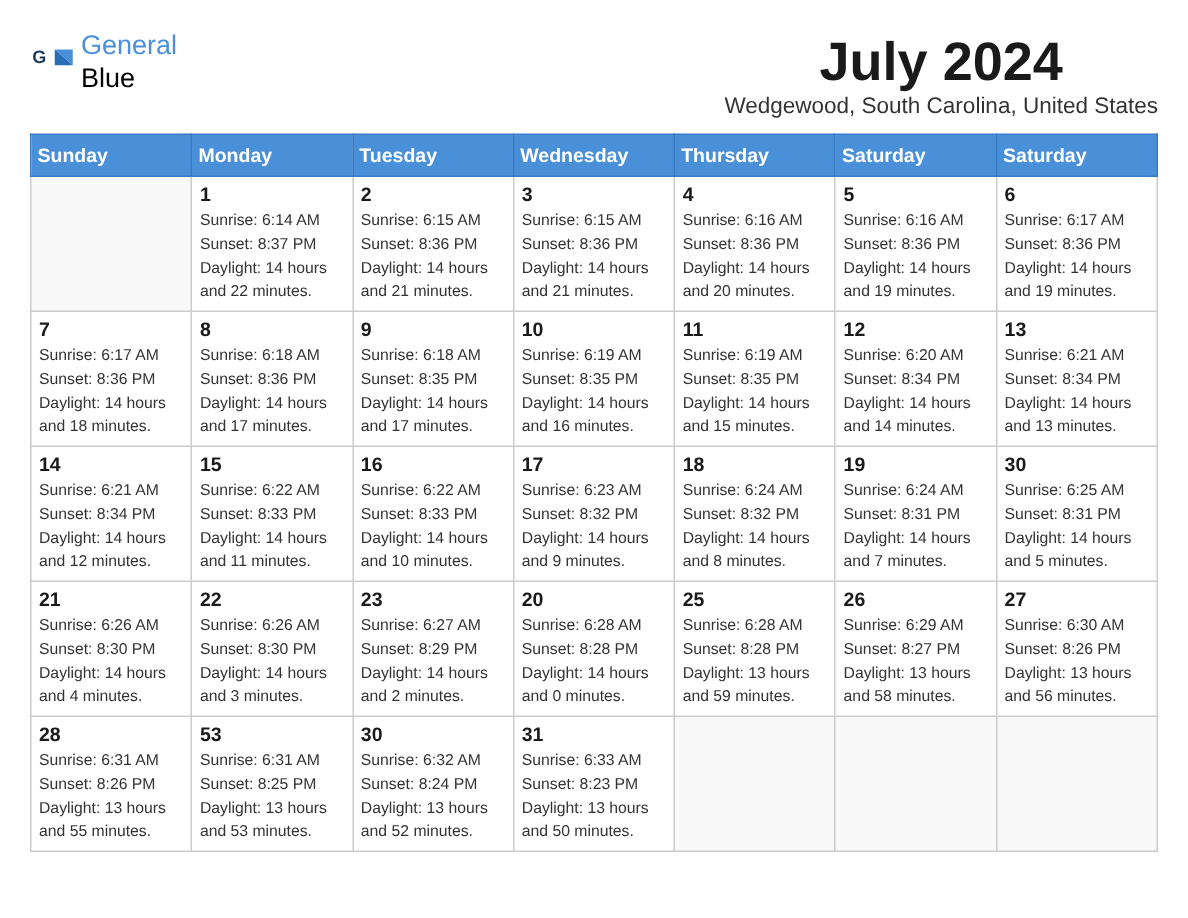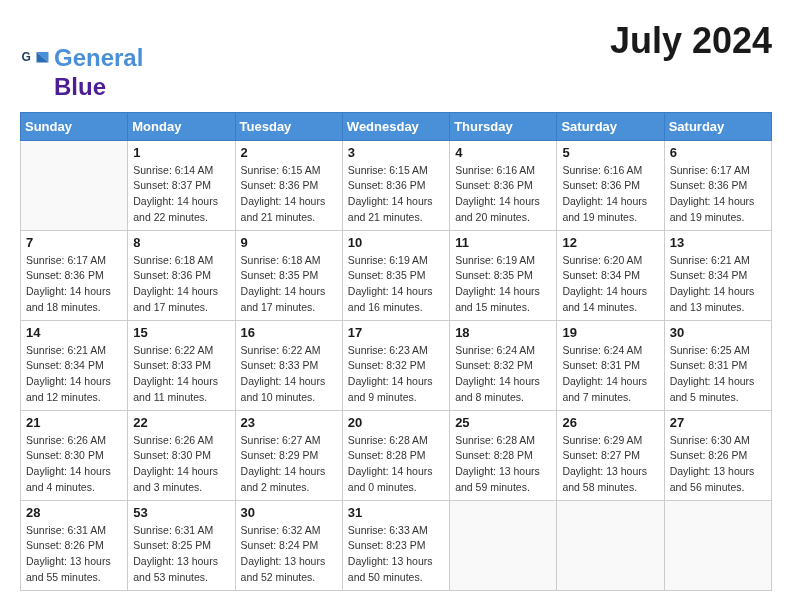--- a/index.html
+++ b/index.html
@@ -14,25 +14,24 @@
       display: flex;
       justify-content: space-between;
       align-items: flex-start;
       margin-bottom: 10px;
     }
     .logo {
       display: flex;
       align-items: center;
     }
     .logo-text {
-      font-size: 24px;
-      font-weight: bold;
+      font-size: 18px;
+      font-weight: normal;
       color: #1a3a5c;
       line-height: 1.2;
-      margin-top: 24px;
     }
     .logo-text span {
       color: #4a90d9;
     }
     .logo-icon {
       width: 30px;
       height: 30px;
       margin-right: 4px;
     }
     .title-section {
@@ -91,25 +90,26 @@
 
 <div class="header">
   <div class="logo">
     <svg class="logo-icon" viewBox="0 0 40 40" xmlns="http://www.w3.org/2000/svg">
       <text x="2" y="20" font-size="16" font-weight="bold" fill="#1a3a5c">G</text>
       <polygon points="22,8 38,8 38,22" fill="#4a90d9"></polygon>
       <polygon points="22,8 38,22 22,22" fill="#2a6db5"></polygon>
     </svg>
     <div class="logo-text">
       <div><span>General</span></div>
-      <div><span style="color:#4c1d95">Blue</span></div>
+      <div><span style="color:#000000">Blue</span></div>
     </div>
   </div>
   <div class="title-section">
     <div class="month-title">July 2024</div>
+    <div class="location">Wedgewood, South Carolina, United States</div>
   </div>
 </div>
 
 <table class="calendar">
   <thead>
     <tr>
     <th>Sunday</th>
         <th>Monday</th>
         <th>Tuesday</th>
         <th>Wednesday</th>

